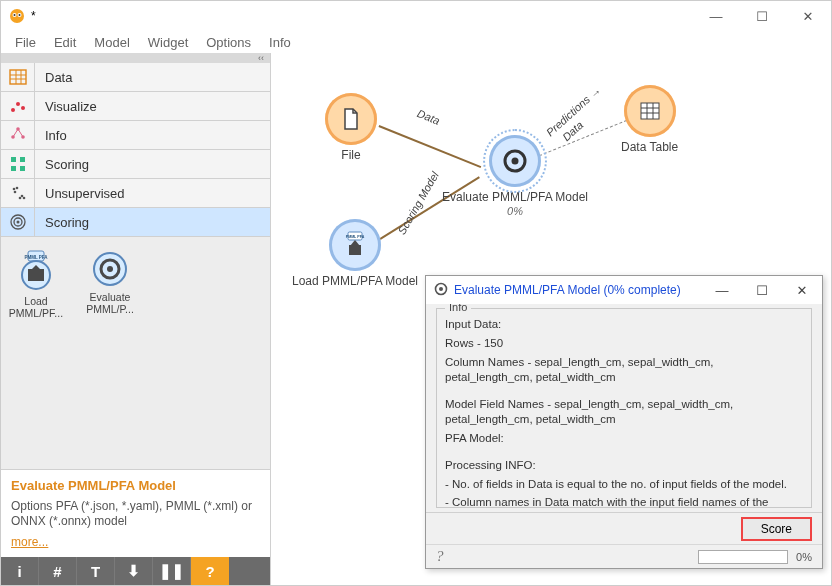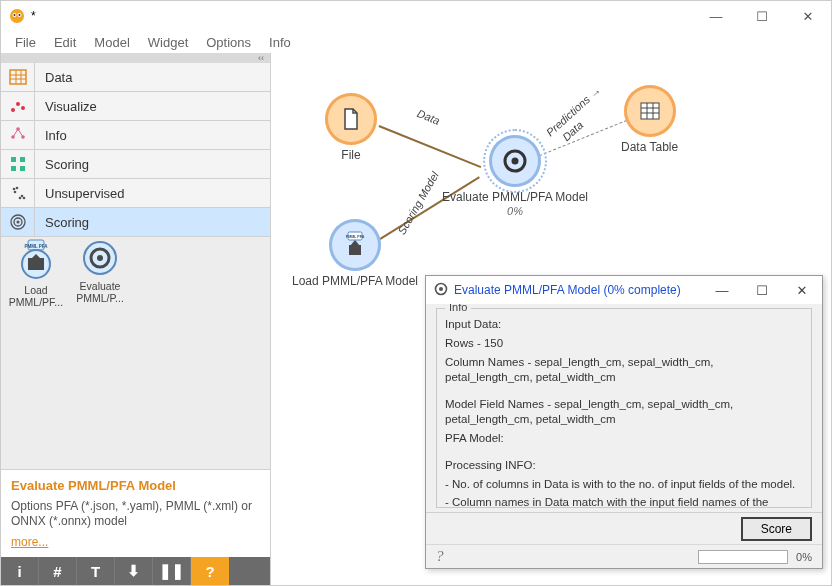--- a/index.html
+++ b/index.html
@@ -21,21 +21,21 @@
 .sidebar { width: 270px; background: #ededed; display: flex; flex-direction: column; border-right: 1px solid #d0d0d0; position: relative; }
 .collapse-handle { height: 10px; background: #d9d9d9; display:flex; align-items:center; justify-content:flex-end; padding-right:6px; font-size:9px; color:#666; }
 
 .cat-list { display: flex; flex-direction: column; }
 .cat-row { display: flex; align-items: center; height: 29px; border-bottom: 1px solid #d0d0d0; background: #f4f4f4; }
 .cat-row.selected { background: #cfe6ff; }
 .cat-icon { width: 34px; height: 29px; display:flex; align-items:center; justify-content:center; border-right:1px solid #d0d0d0; }
 .cat-icon svg { width: 20px; height: 20px; }
 .cat-label { padding-left: 10px; font-size: 13px; color: #333; }
 
-.widget-area { display:flex; gap: 6px; padding: 1px 6px; }
+.widget-area { display:flex; gap: 16px; padding: 12px 6px; }
 .widget-tile { width: 58px; display:flex; flex-direction:column; align-items:center; text-align:center; font-size:10.5px; color:#444; }
 .widget-tile .wicn { display:flex; align-items:center; justify-content:center; }
 .widget-tile .wlbl { line-height: 1.15; margin-top:2px; }
 
 .sidebar-spacer { flex: 1; }
 
 .help-panel { border-top: 1px solid #d0d0d0; background: #fff; padding: 8px 10px; font-size: 12px; }
 .help-panel h3 { font-size: 13px; color: #e08a1e; font-weight: 600; margin-bottom: 6px; }
 .help-panel p { color: #555; line-height: 1.25; }
 .help-panel a { color: #e08a1e; font-size: 12px; display:inline-block; margin-top:6px; }
@@ -69,21 +69,21 @@
 
 .popup-body { flex:1; padding:4px 10px; font-size:11.5px; color:#333; overflow:auto; background:#f0f0f0; }
 .popup-body .group { border:1px solid #c8c8c8; padding: 8px 8px 10px; position:relative; height: 200px;}
 .popup-body .group .gtitle { position:absolute; top:-8px; left:8px; background:#f0f0f0; padding:0 4px; font-size:11px; color:#444; }
 .popup-body p { margin-bottom:4px; line-height:1.3; }
 .popup-body .section-gap { height:8px; }
 
 .popup-footer { height:56px; border-top:1px solid #d0d0d0; display:flex; flex-direction:column; }
 .popup-footer .row1 { flex:1; display:flex; align-items:center; justify-content:flex-end; padding:0 10px; }
 .popup-footer .row2 { height:24px; display:flex; align-items:center; justify-content:space-between; padding:0 10px; border-top:1px solid #d8d8d8; }
-.score-btn { padding:3px 18px; font-size:12px; background:#e9e9e9; border:2px solid #404040; }
+.score-btn { padding:3px 18px; font-size:12px; background:#e9e9e9; border:2px solid #ef4444; }
 .progress { width:90px; height:14px; border:1px solid #aaa; background:#fff; }
 .qmark { font-size:15px; color:#777; font-family: Georgia, serif; font-style: italic;}
 
 </style>
 </head>
 <body>
 
 <div class="window">
   <div class="titlebar">
     <div class="titlebar-left">
@@ -315,21 +315,21 @@
       <div class="group">
         <span class="gtitle">Info</span>
         <p>Input Data:</p>
         <p>Rows - 150</p>
         <p>Column Names - sepal_length_cm, sepal_width_cm, petal_length_cm, petal_width_cm</p>
         <div class="section-gap"></div>
         <p>Model Field Names - sepal_length_cm, sepal_width_cm, petal_length_cm, petal_width_cm</p>
         <p>PFA Model:</p>
         <div class="section-gap"></div>
         <p>Processing INFO:</p>
-        <p>- No. of columns in Data is with to the no. of input fields of the model.</p>
+        <p>- No. of fields in Data is equal to the no. of input fields of the model.</p>
         <p>- Column names in Data match with the input field names of the model.</p>
       </div>
     </div>
     <div class="popup-footer">
       <div class="row1">
         <button class="score-btn">Score</button>
       </div>
       <div class="row2">
         <span class="qmark">?</span>
         <div style="display:flex; align-items:center; gap:8px;">

